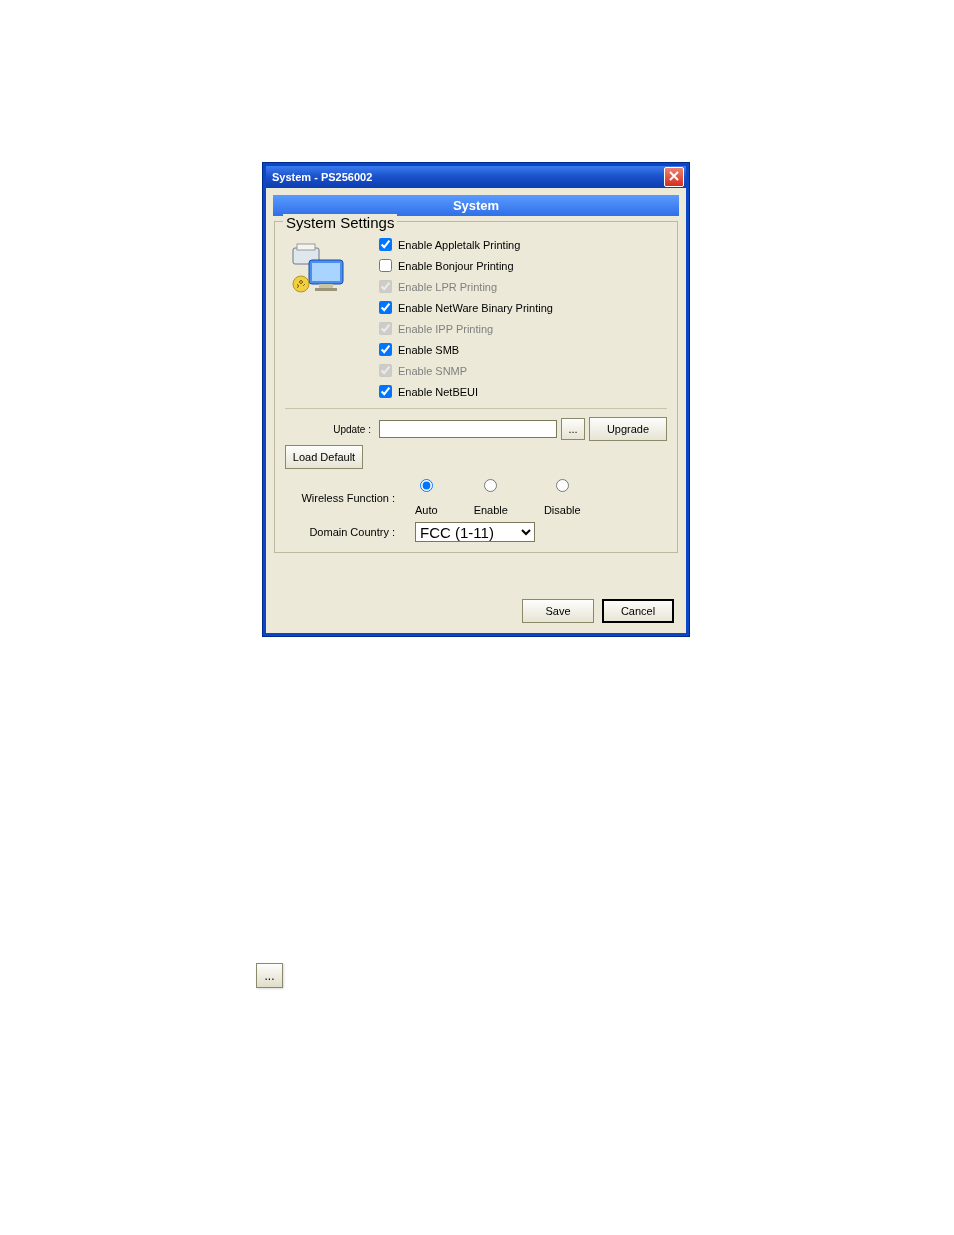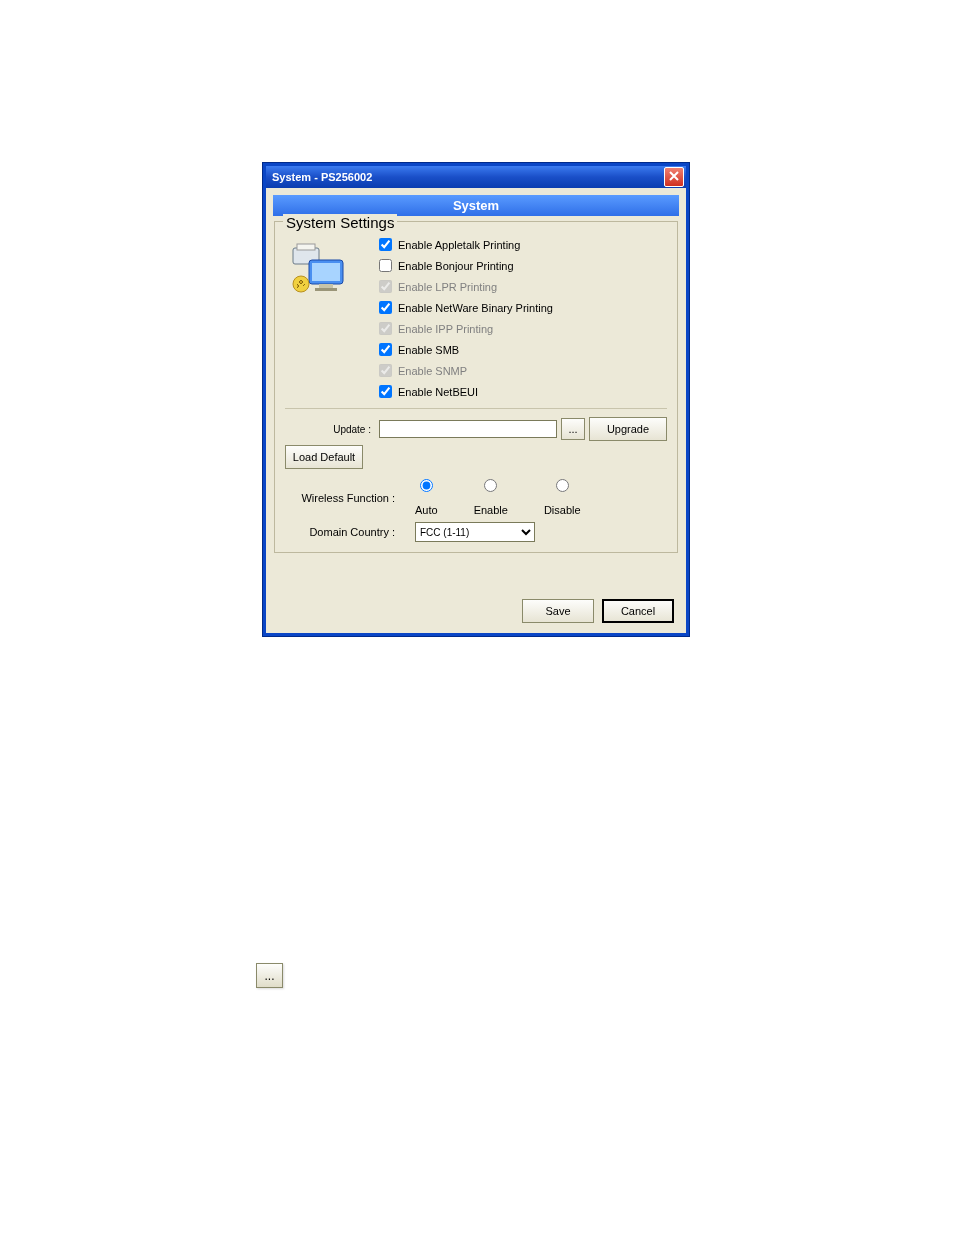--- a/index.html
+++ b/index.html
@@ -169,21 +169,21 @@
   .domain-row {
     display: flex;
     align-items: center;
     font-size: 11px;
   }
   .domain-select {
     width: 120px;
     height: 20px;
     border: 1px solid #7a7a5a;
     background: #fff;
-    font-size: 10px;
+    font-size: 15px;
   }
   .footer-btns {
     display: flex;
     justify-content: flex-end;
     gap: 8px;
     padding: 8px 12px 10px 12px;
   }
   .footer-btns .std-btn { width: 70px; margin-top: 32px; }
   .cancel-focus {
     outline: 1px solid #000;

